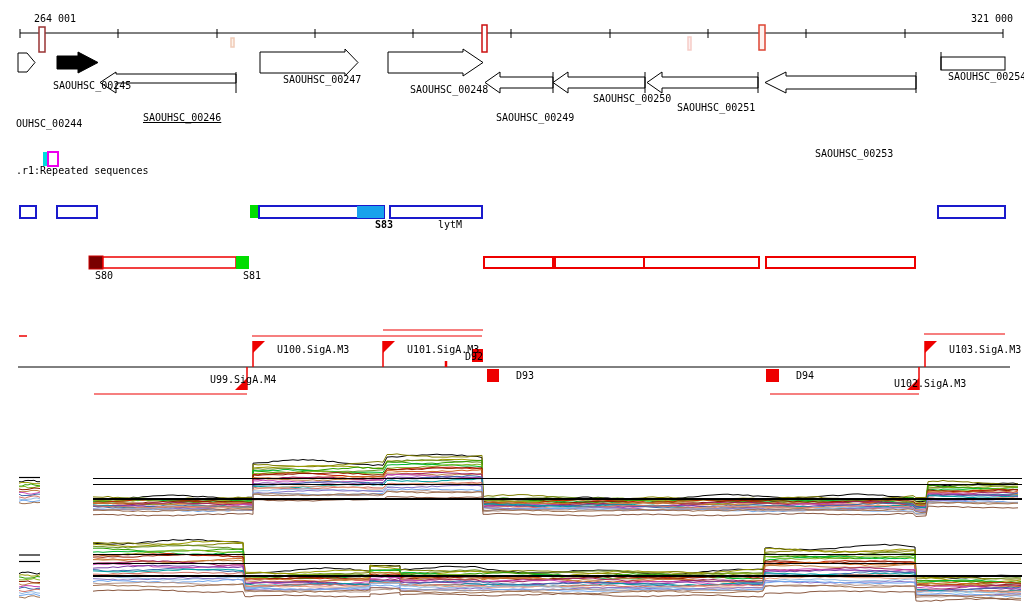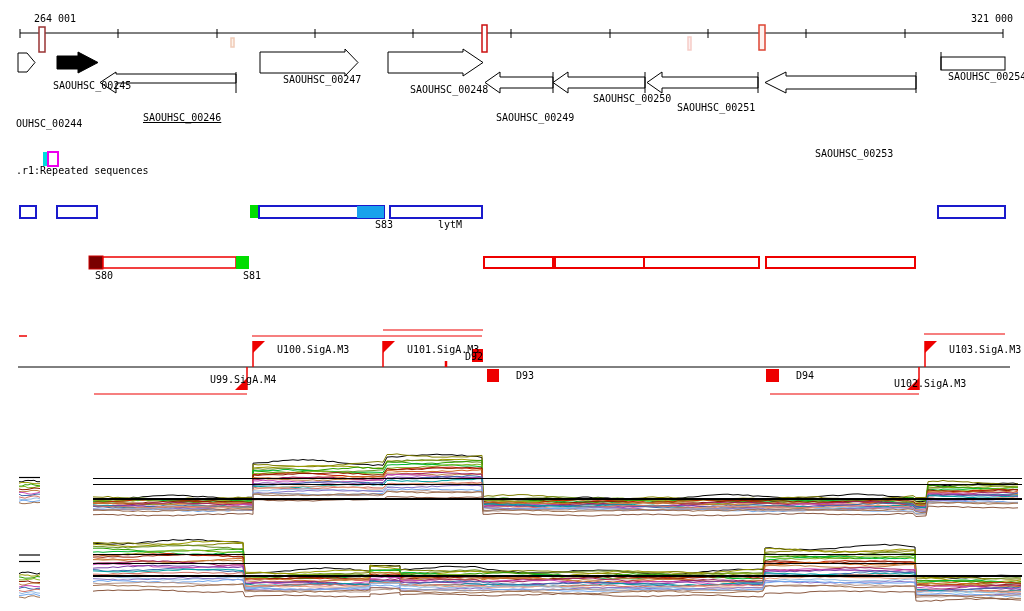--- a/index.html
+++ b/index.html
@@ -189,21 +189,21 @@
       <span class="lbl" style="left: 38px; top: 80px;">SAOUHSC_00245</span>
       <span class="lbl" style="left: 128px; top: 112px; text-decoration: underline;">SAOUHSC_00246</span>
       <span class="lbl" style="left: 268px; top: 74px; text-align: right;">SAOUHSC_00247</span>
       <span class="lbl" style="left: 395px; top: 84px;">SAOUHSC_00248</span>
       <span class="lbl" style="left: 481px; top: 112px;">SAOUHSC_00249</span>
       <span class="lbl" style="left: 558px; top: 93px; margin-left: 20px;">SAOUHSC_00250</span>
       <span class="lbl" style="left: 662px; top: 102px;">SAOUHSC_00251</span>
       <span class="lbl" style="left: 800px; top: 112px; margin-top: 36px;">SAOUHSC_00253</span>
       <span class="lbl" style="left: 933px; top: 71px;">SAOUHSC_00254</span>
       <span class="lbl" style="left: 1px; top: 165px;">.r1:Repeated sequences</span>
-      <span class="lbl" style="left: 360px; top: 219px;">S83</span>
+      <span class="lbl" style="left: 360px; top: 219px; font-weight: bold;">S83</span>
       <span class="lbl" style="left: 423px; top: 219px;">lytM</span>
       <span class="lbl" style="left: 80px; top: 270px;">S80</span>
       <span class="lbl" style="left: 228px; top: 270px;">S81</span>
       <span class="lbl" style="left: 262px; top: 344px;">U100.SigA.M3</span>
       <span class="lbl" style="left: 392px; top: 344px;">U101.SigA.M3</span>
       <span class="lbl" style="left: 934px; top: 344px;">U103.SigA.M3</span>
       <span class="lbl" style="left: 170px; top: 374px; padding-left: 25px;">U99.SigA.M4</span>
       <span class="lbl" style="left: 835px; top: 378px; margin-left: 44px;">U102.SigA.M3</span>
       <span class="lbl" style="left: 450px; top: 351px;">D92</span>
       <span class="lbl" style="left: 501px; top: 370px;">D93</span>

